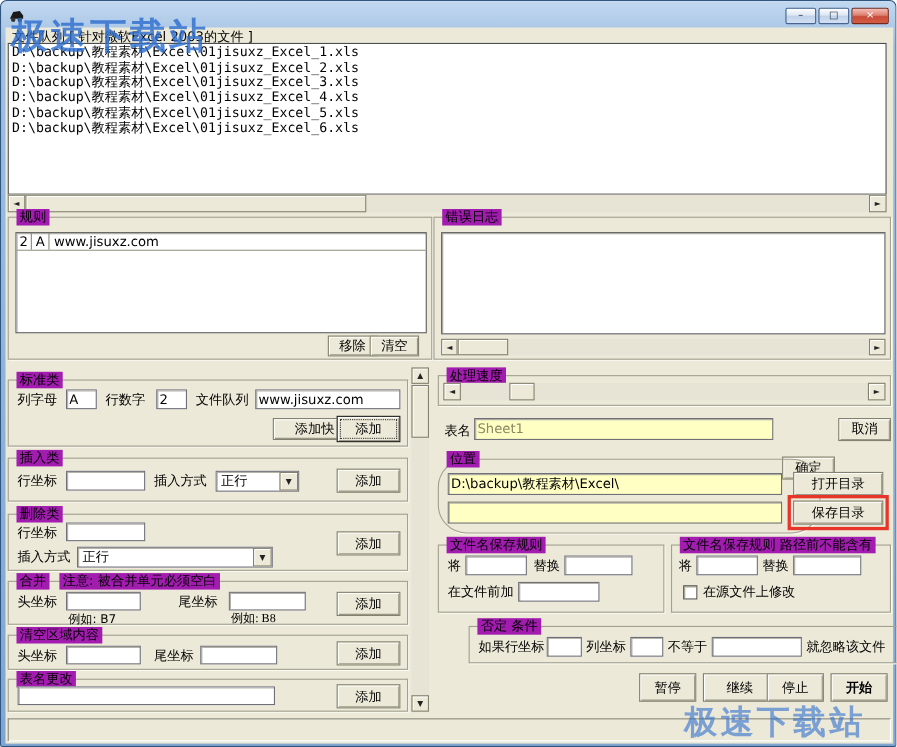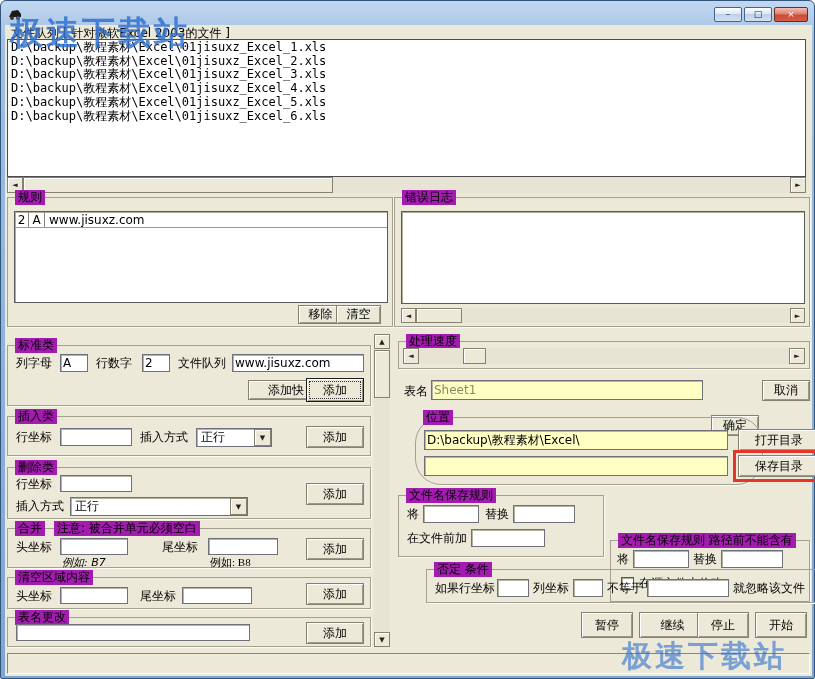--- a/index.html
+++ b/index.html
@@ -156,21 +156,21 @@
       <div class="btn" style="left:298px; top:15px; width:58px; height:22px;">添加</div>
     </div>
 
     <div class="group" style="left:2px; top:503px; width:364px; height:40px;">
       <span class="glabel">合并</span>
       <span class="glabel" style="left:46px;">注意: 被合并单元必须空白</span>
       <span class="label" style="left:8px; top:11px;">头坐标</span>
       <input class="tb" style="left: 52px; top: 9px; width: 68px; height: 17px;">
       <span class="label" style="left:154px; top:11px;">尾坐标</span>
       <input class="tb" style="left: 200px; top: 9px; width: 70px; height: 17px;">
-      <span class="label" style="left:54px; top:26px; font-size:11px;font-style:italic;">例如: B7</span>
+      <span class="label" style="left:54px; top:26px; font-size:11px;">例如: B7</span>
       <span class="label" style="left:202px; top:26px; font-size:11px;font-family:Liberation Serif, serif;">例如: B8</span>
       <div class="btn" style="left:298px; top:9px; width:58px; height:22px;">添加</div>
     </div>
 
     <div class="group" style="left:2px; top:552px; width:364px; height:32px;">
       <span class="glabel">清空区域内容</span>
       <span class="label" style="left:8px; top:11px;">头坐标</span>
       <input class="tb" style="left: 52px; top: 9px; width: 68px; height: 17px;">
       <span class="label" style="left:132px; top:11px;">尾坐标</span>
       <input class="tb" style="left: 174px; top: 9px; width: 70px; height: 17px;">
@@ -190,40 +190,40 @@
         <span class="sb-el" style="left:60px; top:0; width:23px; height:16px;"></span>
         <span class="sb-el" style="left:386px; top:0; width:16px; height:16px;">►</span>
       </div>
     </div>
 
     <span class="label" style="left:399px; top:359px;">表名</span>
     <input class="tb tb-yellow" style="left: 426px; top: 355px; width: 272px; height: 20px; color: rgb(138, 138, 100);" value="Sheet1">
     <div class="btn" style="left:706px; top:355px; width:48px; height:21px;margin-top:35px;">确定</div>
     <div class="btn" style="left:757px; top:355px; width:48px; height:21px;">取消</div>
 
-    <div class="group" style="left:410px; top:392px; width:348px; height:68px;border-radius:26px;">
+    <div class="group" style="left:393px; top:392px; width:348px; height:68px;border-radius:26px;">
       <span class="glabel">位置</span>
       <input class="tb tb-yellow" style="left: 8px; top: 12px; width: 304px; height: 20px;" value="D:\backup\教程素材\Excel\">
       <div class="btn" style="left:322px; top:11px; width:82px; height:22px;">打开目录</div>
       <input class="tb tb-yellow" style="left: 8px; top: 38px; width: 304px; height: 20px;" value="">
       <div class="btn" style="left:322px; top:37px; width:82px; height:22px;">保存目录</div>
       <div style="position:absolute; left:317px; top:32px; width:92px; height:32px; border:3px solid #e8352a; pointer-events:none; z-index:5;"></div>
     </div>
 
     <div class="group" style="left:393px; top:470px; width:206px; height:62px;">
       <span class="glabel">文件名保存规则</span>
       <span class="label" style="left:8px; top:11px;">将</span>
       <input class="tb" style="left: 24px; top: 9px; width: 56px; height: 18px;">
       <span class="label" style="left:86px; top:11px;">替换</span>
       <input class="tb" style="left: 114px; top: 9px; width: 62px; height: 18px;">
       <span class="label" style="left:8px; top:35px;">在文件前加</span>
       <input class="tb" style="left: 72px; top: 33px; width: 74px; height: 18px;">
     </div>
 
-    <div class="group" style="left:605px; top:470px; width:200px; height:62px;margin-top:45px;">
+    <div class="group" style="left:605px; top:470px; width:200px; height:62px;">
       <span class="glabel">文件名保存规则 路径前不能含有</span>
       <span class="label" style="left:6px; top:11px;">将</span>
       <input class="tb" style="left: 22px; top: 9px; width: 56px; height: 18px;">
       <span class="label" style="left:82px; top:11px;">替换</span>
       <input class="tb" style="left: 110px; top: 9px; width: 62px; height: 18px;">
       <span class="checkbox" style="left:10px; top:36px;"></span>
       <span class="label" style="left:28px; top:35px;">在源文件上修改</span>
     </div>
 
     <div class="group" style="left:393px; top:544px; width:412px; height:34px;margin-left:28px;">
@@ -234,20 +234,20 @@
       <input class="tb" style="left: 146px; top: 9px; width: 30px; height: 18px;">
       <span class="label" style="left:180px; top:11px;">不等于</span>
       <input class="tb" style="left: 220px; top: 9px; width: 82px; height: 18px;">
       <span class="label" style="left:306px; top:11px;">就忽略该文件</span>
     </div>
 
 
     <div class="btn" style="left:576px; top:587px; width:52px; height:26px;">暂停</div>
     <div class="btn" style="left:634px; top:587px; width:67px; height:26px;">继续</div>
     <div class="btn" style="left:692px; top:587px; width:52px; height:26px;">停止</div>
-    <div class="btn" style="left:750px; top:587px; width:52px; height:26px;">开始</div>
+    <div class="btn" style="left:750px; top:587px; width:52px; height:26px;font-weight:bold;">开始</div>
 
     <div class="statusbar"></div>
   </div>
 </div>
 
 <div class="wm wm-top" style="color: rgb(47, 111, 208);">极速下载站</div>
 <div class="wm wm-bottom" style="color: rgb(47, 111, 208);">极速下载站</div>
 
 </body></html>

